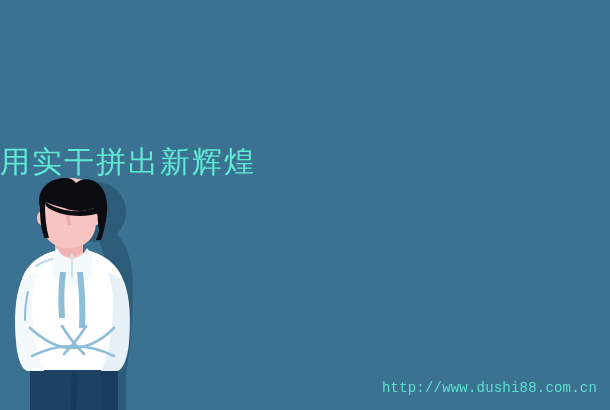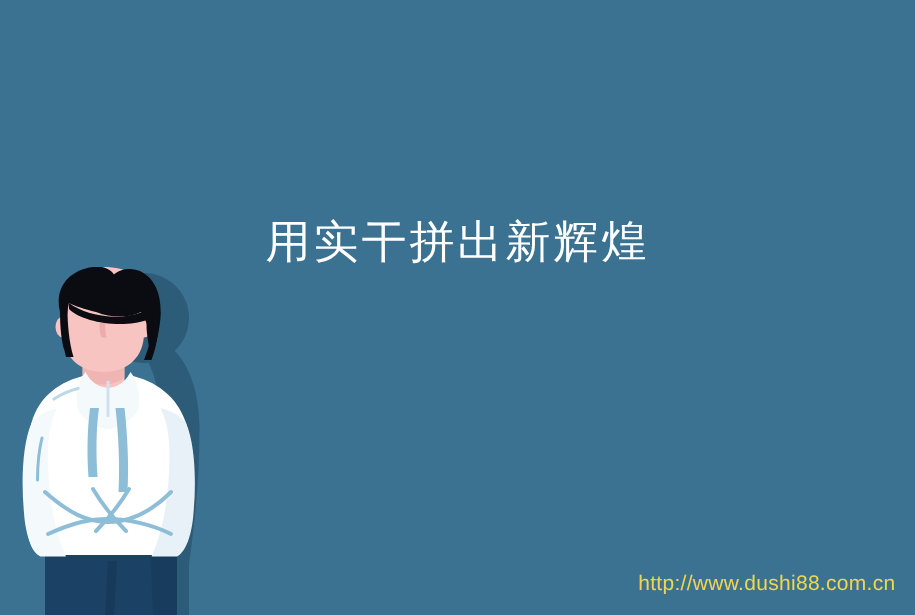--- a/index.html
+++ b/index.html
@@ -19,41 +19,40 @@
     position: absolute;
     inset: 0;
     background: #3b7191;
   }
   
   #headline {
     position: absolute;
     left: 0;
     top: 142px;
     width: 610px;
-    text-align: center;
-    color: #ffffff;
+    color: #5eead4;
     font-size: 30px;
     line-height: 40px;
     letter-spacing: 2px;
     font-family: "DejaVu Sans", "Liberation Sans", sans-serif;
     font-weight: 400;
     white-space: nowrap;
     user-select: none;
   }
   
   #watermark {
     position: absolute;
     right: 13px;
     top: 379px;
-    color: #fde047;
+    color: #5eead4;
     opacity: 0.92;
     font-size: 14px;
     line-height: 18px;
     letter-spacing: 0.2px;
-    font-family: Liberation Sans, sans-serif;
+    font-family: Liberation Mono, monospace;
     white-space: nowrap;
     user-select: none;
   }
   
   #figure {
     position: absolute;
     left: 0px;
     top: 178px;
     width: 150px;
     height: 232px;

